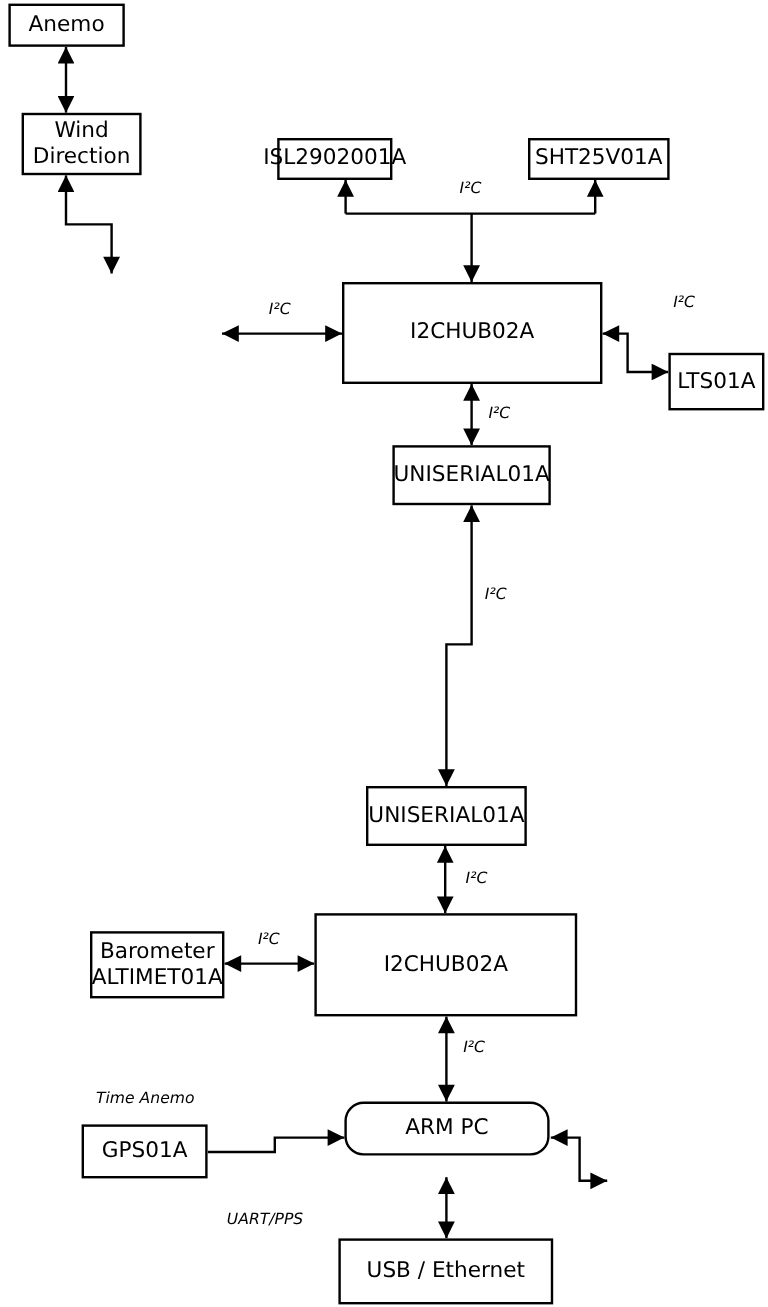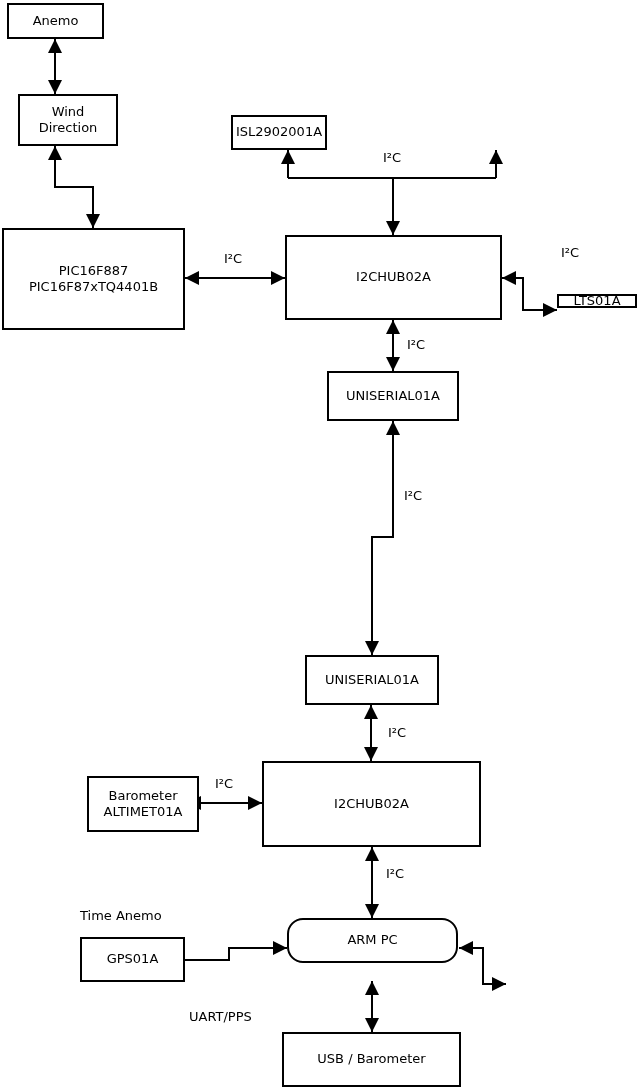--- a/index.html
+++ b/index.html
@@ -33,30 +33,31 @@
   .node {
     position: absolute;
     box-sizing: border-box;
     border: 2px solid var(--line);
     background: var(--background);
     color: var(--text);
     display: flex;
     align-items: center;
     justify-content: center;
     text-align: center;
-    font-size: 13px;
+    font-size: 18px;
     line-height: 1.25;
     white-space: pre-line;
   }
   .edge-label {
     position: absolute;
     color: var(--text);
     font-size: 13px;
     line-height: 1.15;
     white-space: nowrap;
+    font-style: italic;
   }
 </style>
 </head>
 <body>
 
 <div class="canvas">
 
   <svg class="edge-layer" viewBox="0 0 640 1089" xmlns="http://www.w3.org/2000/svg">
     <defs>
       <marker id="arr" viewBox="0 0 10 10" refX="10" refY="5" markerWidth="16" markerHeight="14" markerUnits="userSpaceOnUse" orient="auto-start-reverse">
@@ -92,45 +93,44 @@
     <path class="edge" d="M459 948 L483 948 L483 984 L506 984" marker-start="url(#arr)" marker-end="url(#arr)"></path>
 
     <path class="edge" d="M372 981 L372 1032" marker-start="url(#arr)" marker-end="url(#arr)"></path>
   </svg>
 
   <div class="node" style="left:7px; top:3px; width:97px; height:36px;">Anemo</div>
 
   <div class="node" style="left:18px; top:94px; width:100px; height:52px;">Wind
 Direction</div>
 
-  <div class="node" style="left:2px; top:228px; width:183px; height:102px;">PIC16F887
-PIC16F87xTQ4401B</div>
 
   <div class="node" style="left:231px; top:115px; width:96px; height:35px;">ISL2902001A</div>
 
+  <div class="node" style="left:440px; top:115px; width:118px; height:35px;">SHT25V01A</div>
 
   <div class="node" style="left:285px; top:235px; width:217px; height:85px;">I2CHUB02A</div>
 
-  <div class="node" style="left:557px; top:294px; width:80px; height:14px;">LTS01A</div>
+  <div class="node" style="left:557px; top:294px; width:80px; height:48px;">LTS01A</div>
 
   <div class="node" style="left:327px; top:371px; width:132px; height:50px;">UNISERIAL01A</div>
 
   <div class="node" style="left:305px; top:655px; width:134px; height:50px;">UNISERIAL01A</div>
 
-  <div class="node" style="left:75px; top:776px; width:112px; height:56px;margin-left:12px;">Barometer
+  <div class="node" style="left:75px; top:776px; width:112px; height:56px;">Barometer
 ALTIMET01A</div>
 
   <div class="node" style="left:262px; top:761px; width:219px; height:86px;">I2CHUB02A</div>
 
   <div class="node" style="left:287px; top:918px; width:171px; height:45px;border-radius:16px;">ARM PC</div>
 
-  <div class="node" style="left:68px; top:937px; width:105px; height:45px;margin-left:12px;">GPS01A</div>
+  <div class="node" style="left:68px; top:937px; width:105px; height:45px;">GPS01A</div>
 
 
-  <div class="node" style="left:282px; top:1032px; width:179px; height:55px;">USB / Barometer</div>
+  <div class="node" style="left:282px; top:1032px; width:179px; height:55px;">USB / Ethernet</div>
 
   <div class="edge-label" style="left:383px; top:151px;">I²C</div>
 
   <div class="edge-label" style="left:224px; top:252px;">I²C</div>
 
   <div class="edge-label" style="left:561px; top:246px;">I²C</div>
 
   <div class="edge-label" style="left:407px; top:338px;">I²C</div>
 
   <div class="edge-label" style="left:404px; top:489px;">I²C</div>

